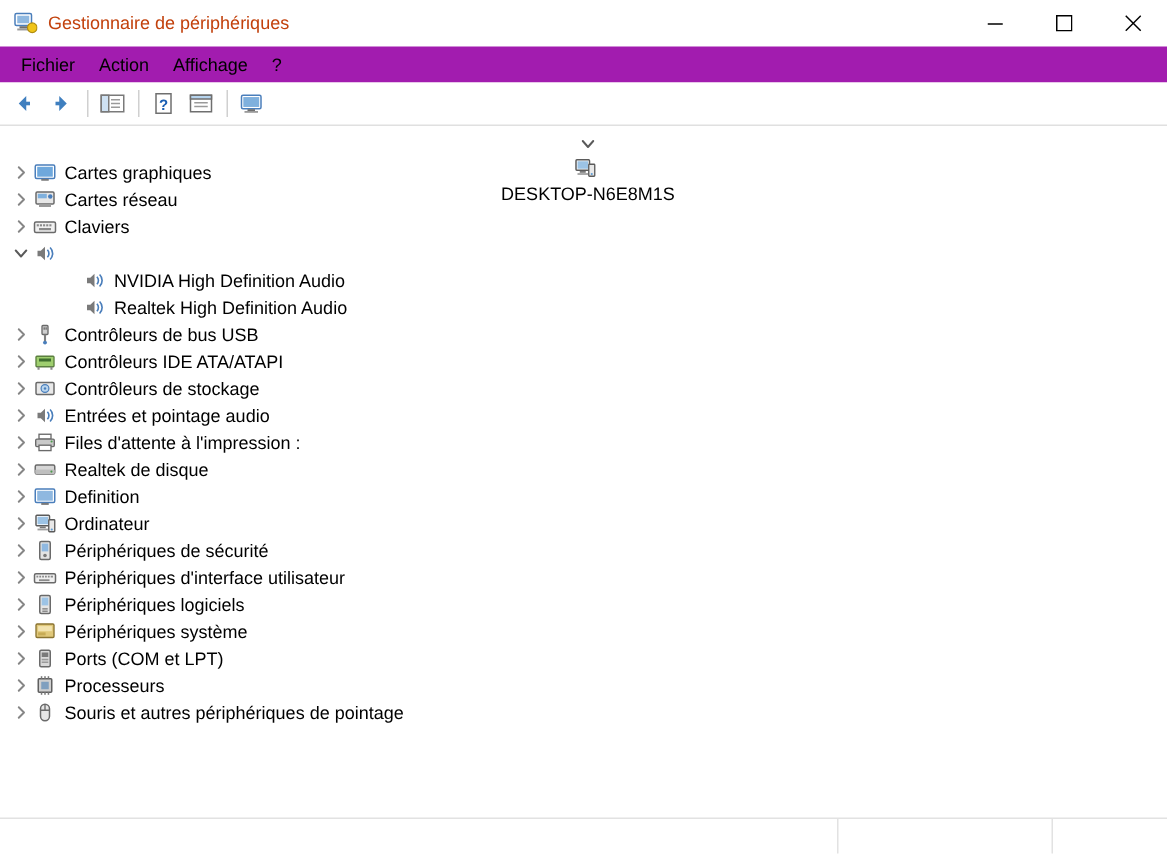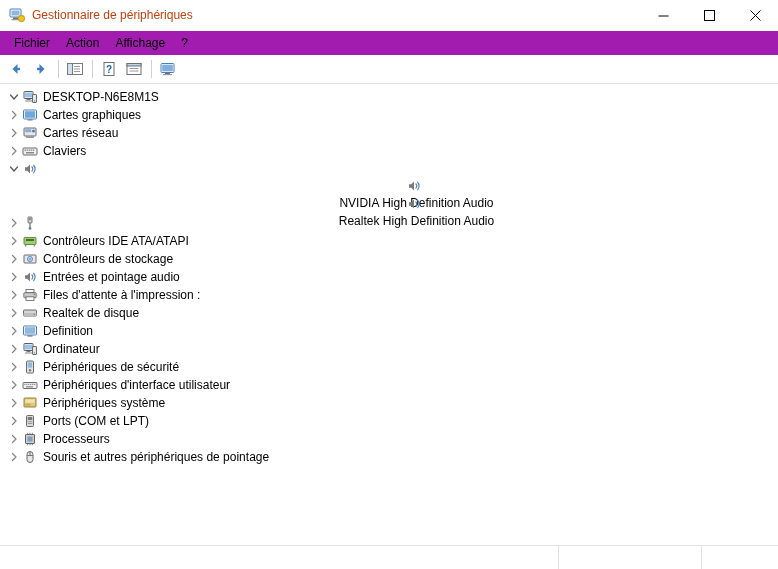--- a/index.html
+++ b/index.html
@@ -137,23 +137,23 @@
     margin-right: 5px;
     display: flex;
     align-items: center;
     justify-content: center;
   }
   .node-label {
     font-size: 12px;
     color: #000000;
   }
   .node.root { font-weight: normal; }
-  .lvl0 { padding-left: 6px; }
+  .lvl0 { padding-left: 6px; flex-direction: column; }
   .lvl1 { padding-left: 6px; }
-  .lvl2 { padding-left: 55px; flex-direction: column; }
+  .lvl2 { padding-left: 55px; }
 
   
   .statusbar {
     height: 23px;
     flex: 0 0 auto;
     border-top: 1px solid #e2e2e2;
     display: flex;
     align-items: stretch;
     background: #ffffff;
     font-size: 11px;
@@ -381,20 +381,21 @@
       </span>
       <span class="node-icon">
         <svg width="16" height="16" viewBox="0 0 16 16">
           <rect x="6" y="2" width="4" height="6" rx="0.6" fill="#cfcfcf" stroke="#6a6a6a" stroke-width="0.9"></rect>
           <rect x="7" y="3.2" width="0.9" height="1.6" fill="#6a6a6a"></rect>
           <rect x="8.3" y="3.2" width="0.9" height="1.6" fill="#6a6a6a"></rect>
           <rect x="7.3" y="8" width="1.4" height="5" fill="#7f7f7f"></rect>
           <circle cx="8" cy="13.4" r="1.3" fill="#4a7ebb"></circle>
         </svg>
       </span>
+      <span class="node-label">Contrôleurs de bus USB</span>
     </div>
 
     <div class="node lvl1">
       <span class="expander">
         <svg width="10" height="10" viewBox="0 0 10 10">
             <path d="M3.5 1.5 L7 5 L3.5 8.5" fill="none" stroke="#868686" stroke-width="1.3" stroke-linecap="round" stroke-linejoin="round"></path>
           </svg>
       </span>
       <span class="node-icon">
         <svg width="16" height="16" viewBox="0 0 16 16">
@@ -537,20 +538,36 @@
           <rect x="6.1" y="6.8" width="1.2" height="1.2" fill="#8a8a8a"></rect>
           <rect x="8" y="6.8" width="1.2" height="1.2" fill="#8a8a8a"></rect>
           <rect x="9.9" y="6.8" width="1.2" height="1.2" fill="#8a8a8a"></rect>
           <rect x="11.8" y="6.8" width="1.5" height="1.2" fill="#8a8a8a"></rect>
           <rect x="4" y="9.2" width="7" height="1.2" fill="#8a8a8a"></rect>
         </svg>
       </span>
       <span class="node-label">Périphériques d'interface utilisateur</span>
     </div>
 
+    <div class="node lvl1">
+      <span class="expander">
+        <svg width="10" height="10" viewBox="0 0 10 10">
+            <path d="M3.5 1.5 L7 5 L3.5 8.5" fill="none" stroke="#868686" stroke-width="1.3" stroke-linecap="round" stroke-linejoin="round"></path>
+          </svg>
+      </span>
+      <span class="node-icon">
+        <svg width="16" height="16" viewBox="0 0 16 16">
+          <rect x="4.5" y="2" width="7" height="12" rx="1" fill="#e4e4e4" stroke="#6a6a6a" stroke-width="1"></rect>
+          <rect x="5.8" y="3.4" width="4.4" height="5.2" fill="#9cc3e5"></rect>
+          <rect x="6.2" y="10.4" width="3.6" height="1" fill="#8a8a8a"></rect>
+          <rect x="6.2" y="12" width="3.6" height="1" fill="#8a8a8a"></rect>
+        </svg>
+      </span>
+      <span class="node-label">Périphériques logiciels</span>
+    </div>
 
     <div class="node lvl1">
       <span class="expander">
         <svg width="10" height="10" viewBox="0 0 10 10">
             <path d="M3.5 1.5 L7 5 L3.5 8.5" fill="none" stroke="#868686" stroke-width="1.3" stroke-linecap="round" stroke-linejoin="round"></path>
           </svg>
       </span>
       <span class="node-icon">
         <svg width="16" height="16" viewBox="0 0 16 16">
           <rect x="2" y="3" width="12" height="9" rx="0.8" fill="#e0c87a" stroke="#8a7330" stroke-width="0.9"></rect>

